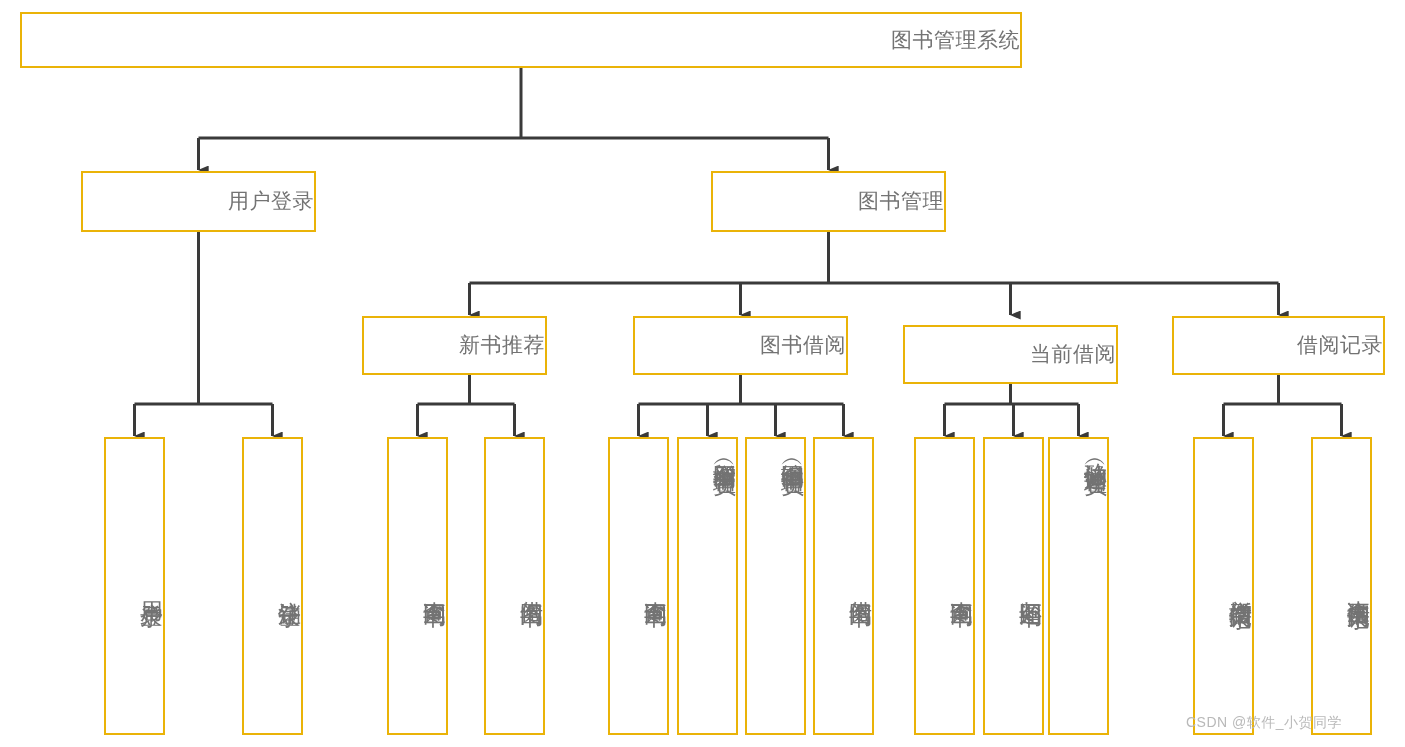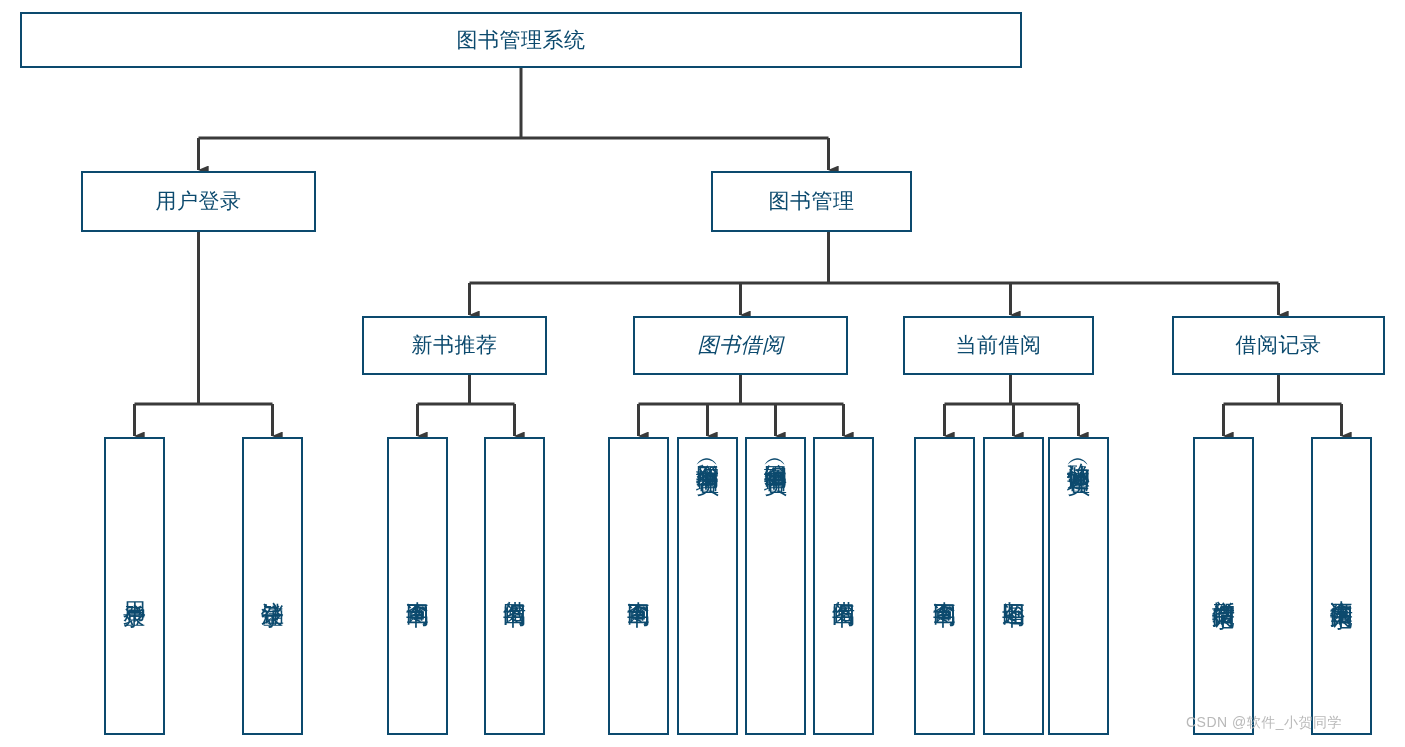--- a/index.html
+++ b/index.html
@@ -23,25 +23,25 @@
     left: 0;
     top: 0;
     width: 1405px;
     height: 747px;
     pointer-events: none;
   }
   .node {
     position: absolute;
     box-sizing: border-box;
     background: #ffffff;
-    border: 2px solid #0c4a6e;
+    border: 2px solid #eab308;
     display: flex;
     align-items: center;
-    justify-content: center;
-    color: #0c4a6e;
+    justify-content: flex-end;
+    color: #737373;
   }
   .node .lbl {
     display: block;
     text-align: center;
     line-height: 1.08;
     white-space: nowrap;
   }
   .node.horiz .lbl {
     font-size: 21px;
     letter-spacing: 0.5px;
@@ -121,30 +121,30 @@
       </g>
   </svg>
 
   <div id="nodes-layer">
       <div class="node horiz" style="left: 20px; top: 12px; width: 1002px; height: 56px;">
         <span class="lbl">图书管理系统</span>
       </div>
       <div class="node horiz" style="left: 81px; top: 171px; width: 235px; height: 61px;">
         <span class="lbl">用户登录</span>
       </div>
-      <div class="node horiz" style="left: 711px; top: 171px; width: 201px; height: 61px;">
+      <div class="node horiz" style="left: 711px; top: 171px; width: 235px; height: 61px;">
         <span class="lbl">图书管理</span>
       </div>
       <div class="node horiz" style="left: 362px; top: 316px; width: 185px; height: 59px;">
         <span class="lbl">新书推荐</span>
       </div>
-      <div class="node horiz" style="left: 633px; top: 316px; width: 215px; height: 59px; font-style: italic;">
+      <div class="node horiz" style="left: 633px; top: 316px; width: 215px; height: 59px;">
         <span class="lbl">图书借阅</span>
       </div>
-      <div class="node horiz" style="left: 903px; top: 316px; width: 191px; height: 59px;">
+      <div class="node horiz" style="left: 903px; top: 325px; width: 215px; height: 59px;">
         <span class="lbl">当前借阅</span>
       </div>
       <div class="node horiz" style="left: 1172px; top: 316px; width: 213px; height: 59px;">
         <span class="lbl">借阅记录</span>
       </div>
       <div class="node vert shortlbl" style="left: 104px; top: 437px; width: 61px; height: 298px;">
         <span class="lbl">用户登录</span>
       </div>
       <div class="node vert shortlbl" style="left: 242px; top: 437px; width: 61px; height: 298px;">
         <span class="lbl">注销登录</span>

